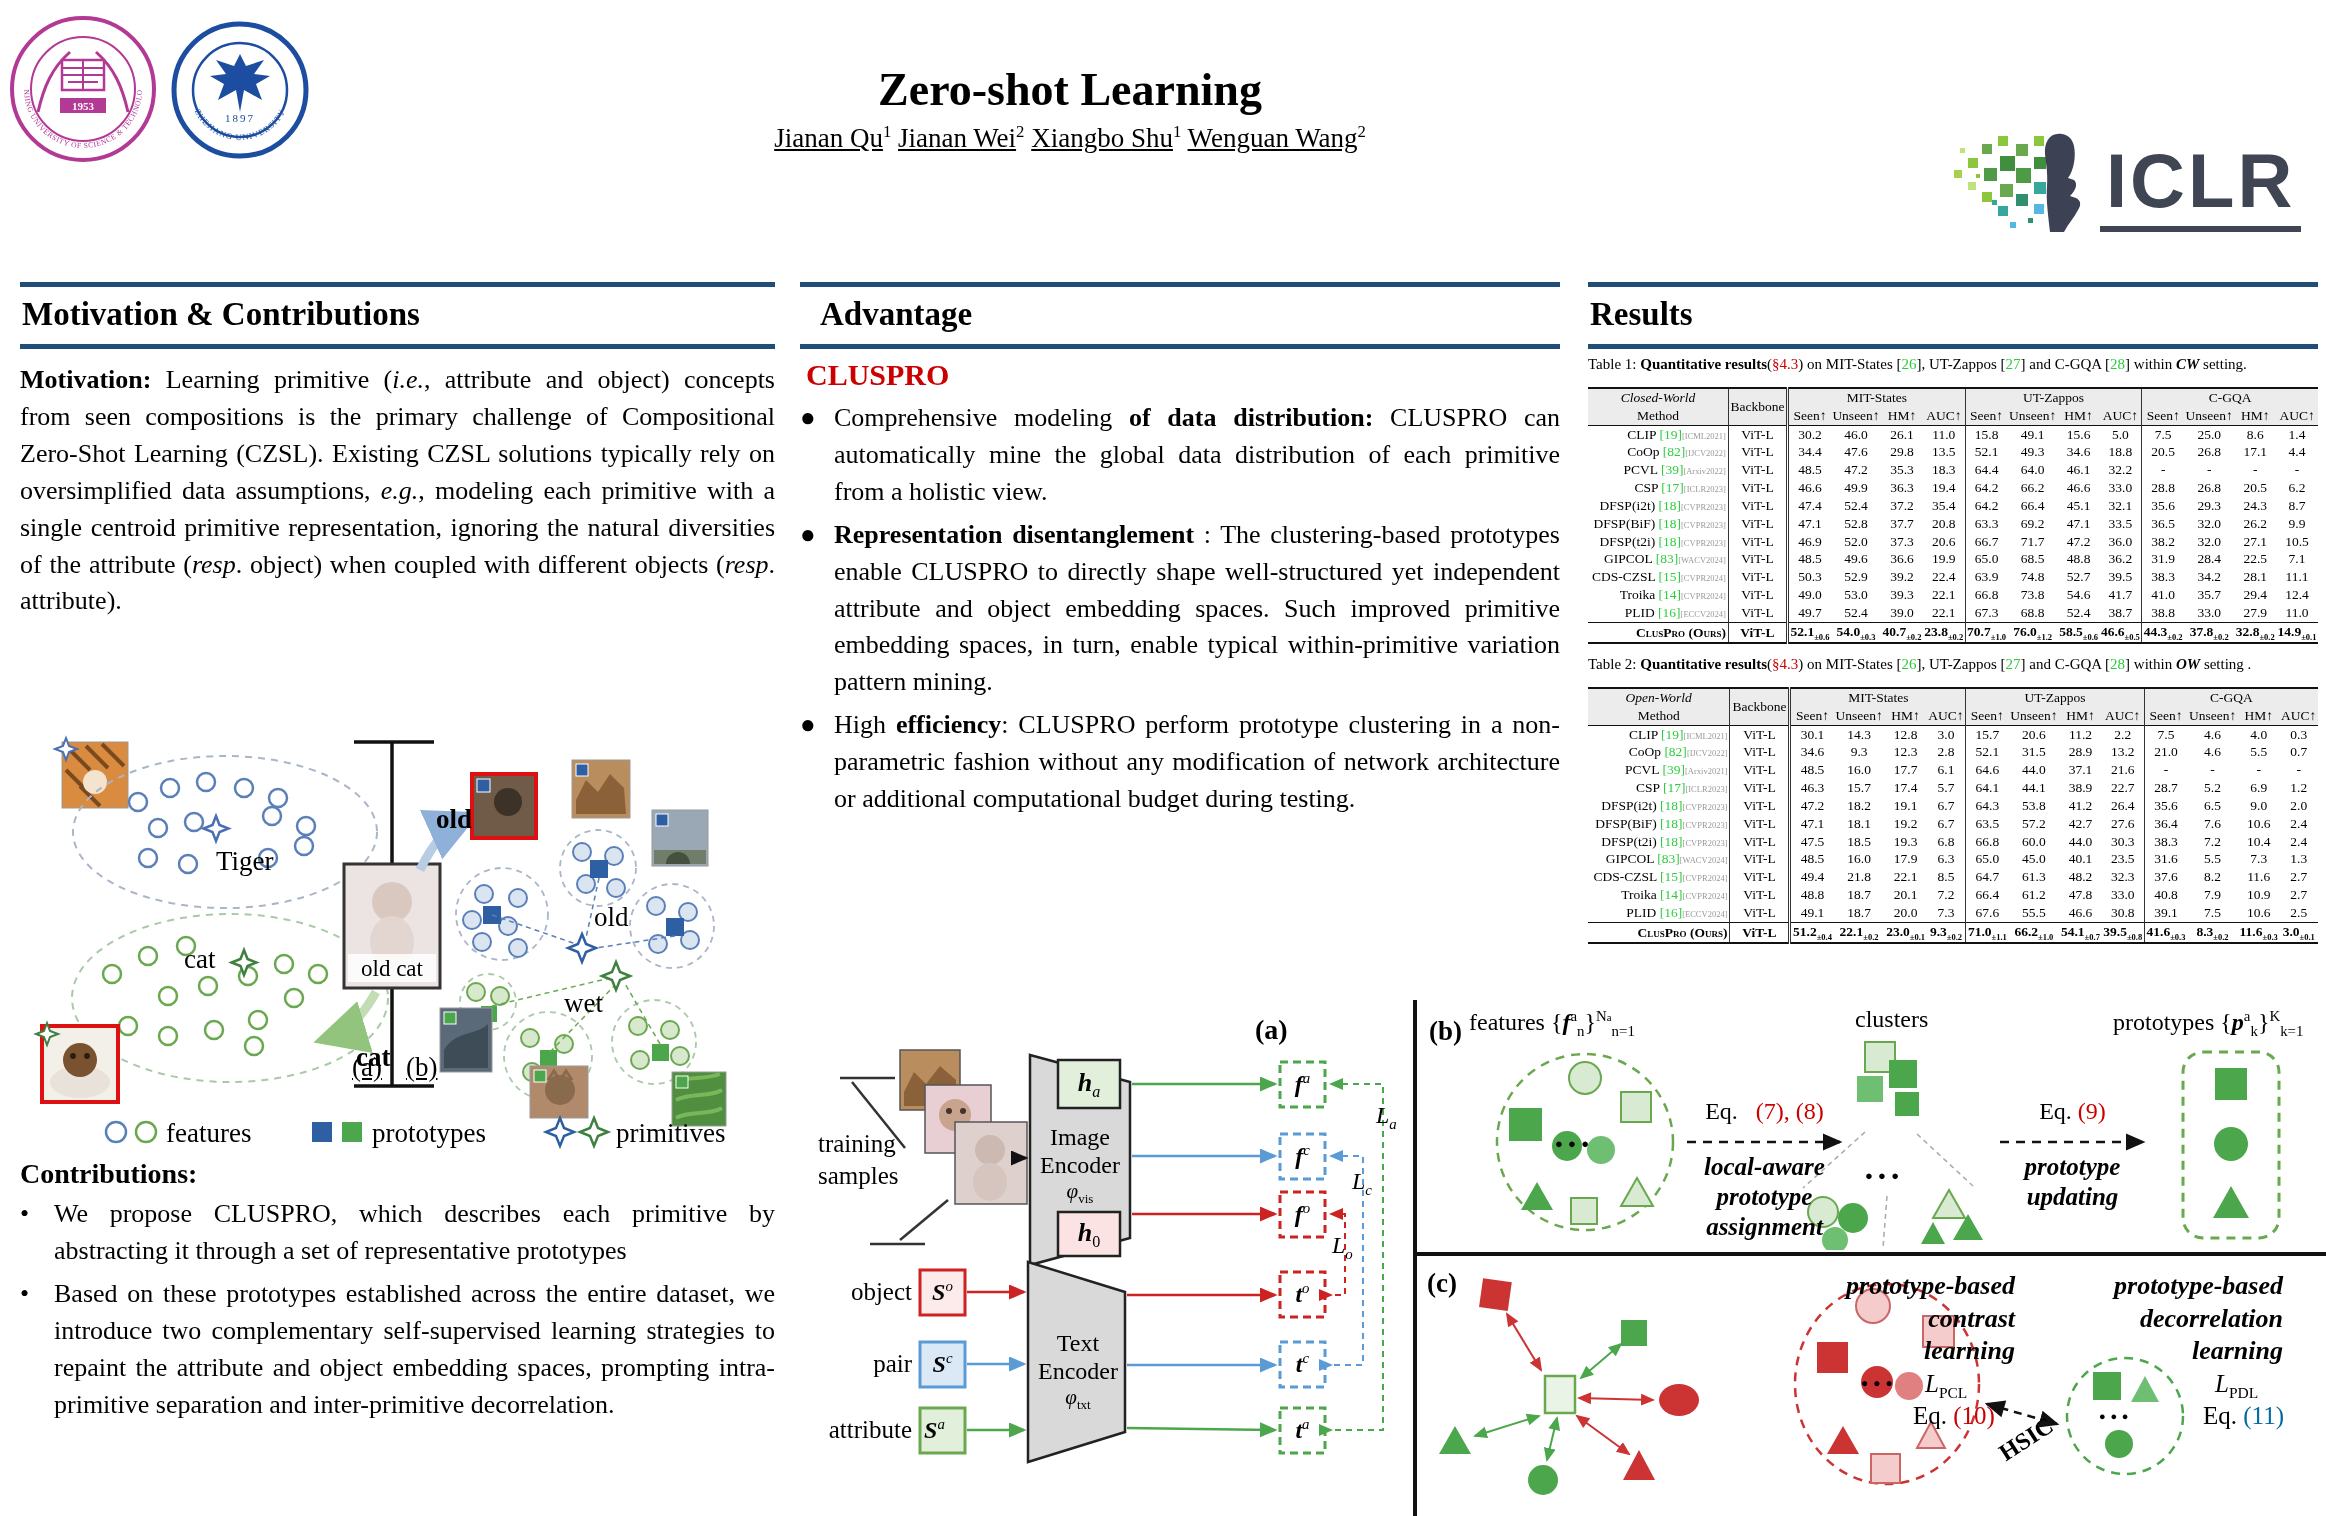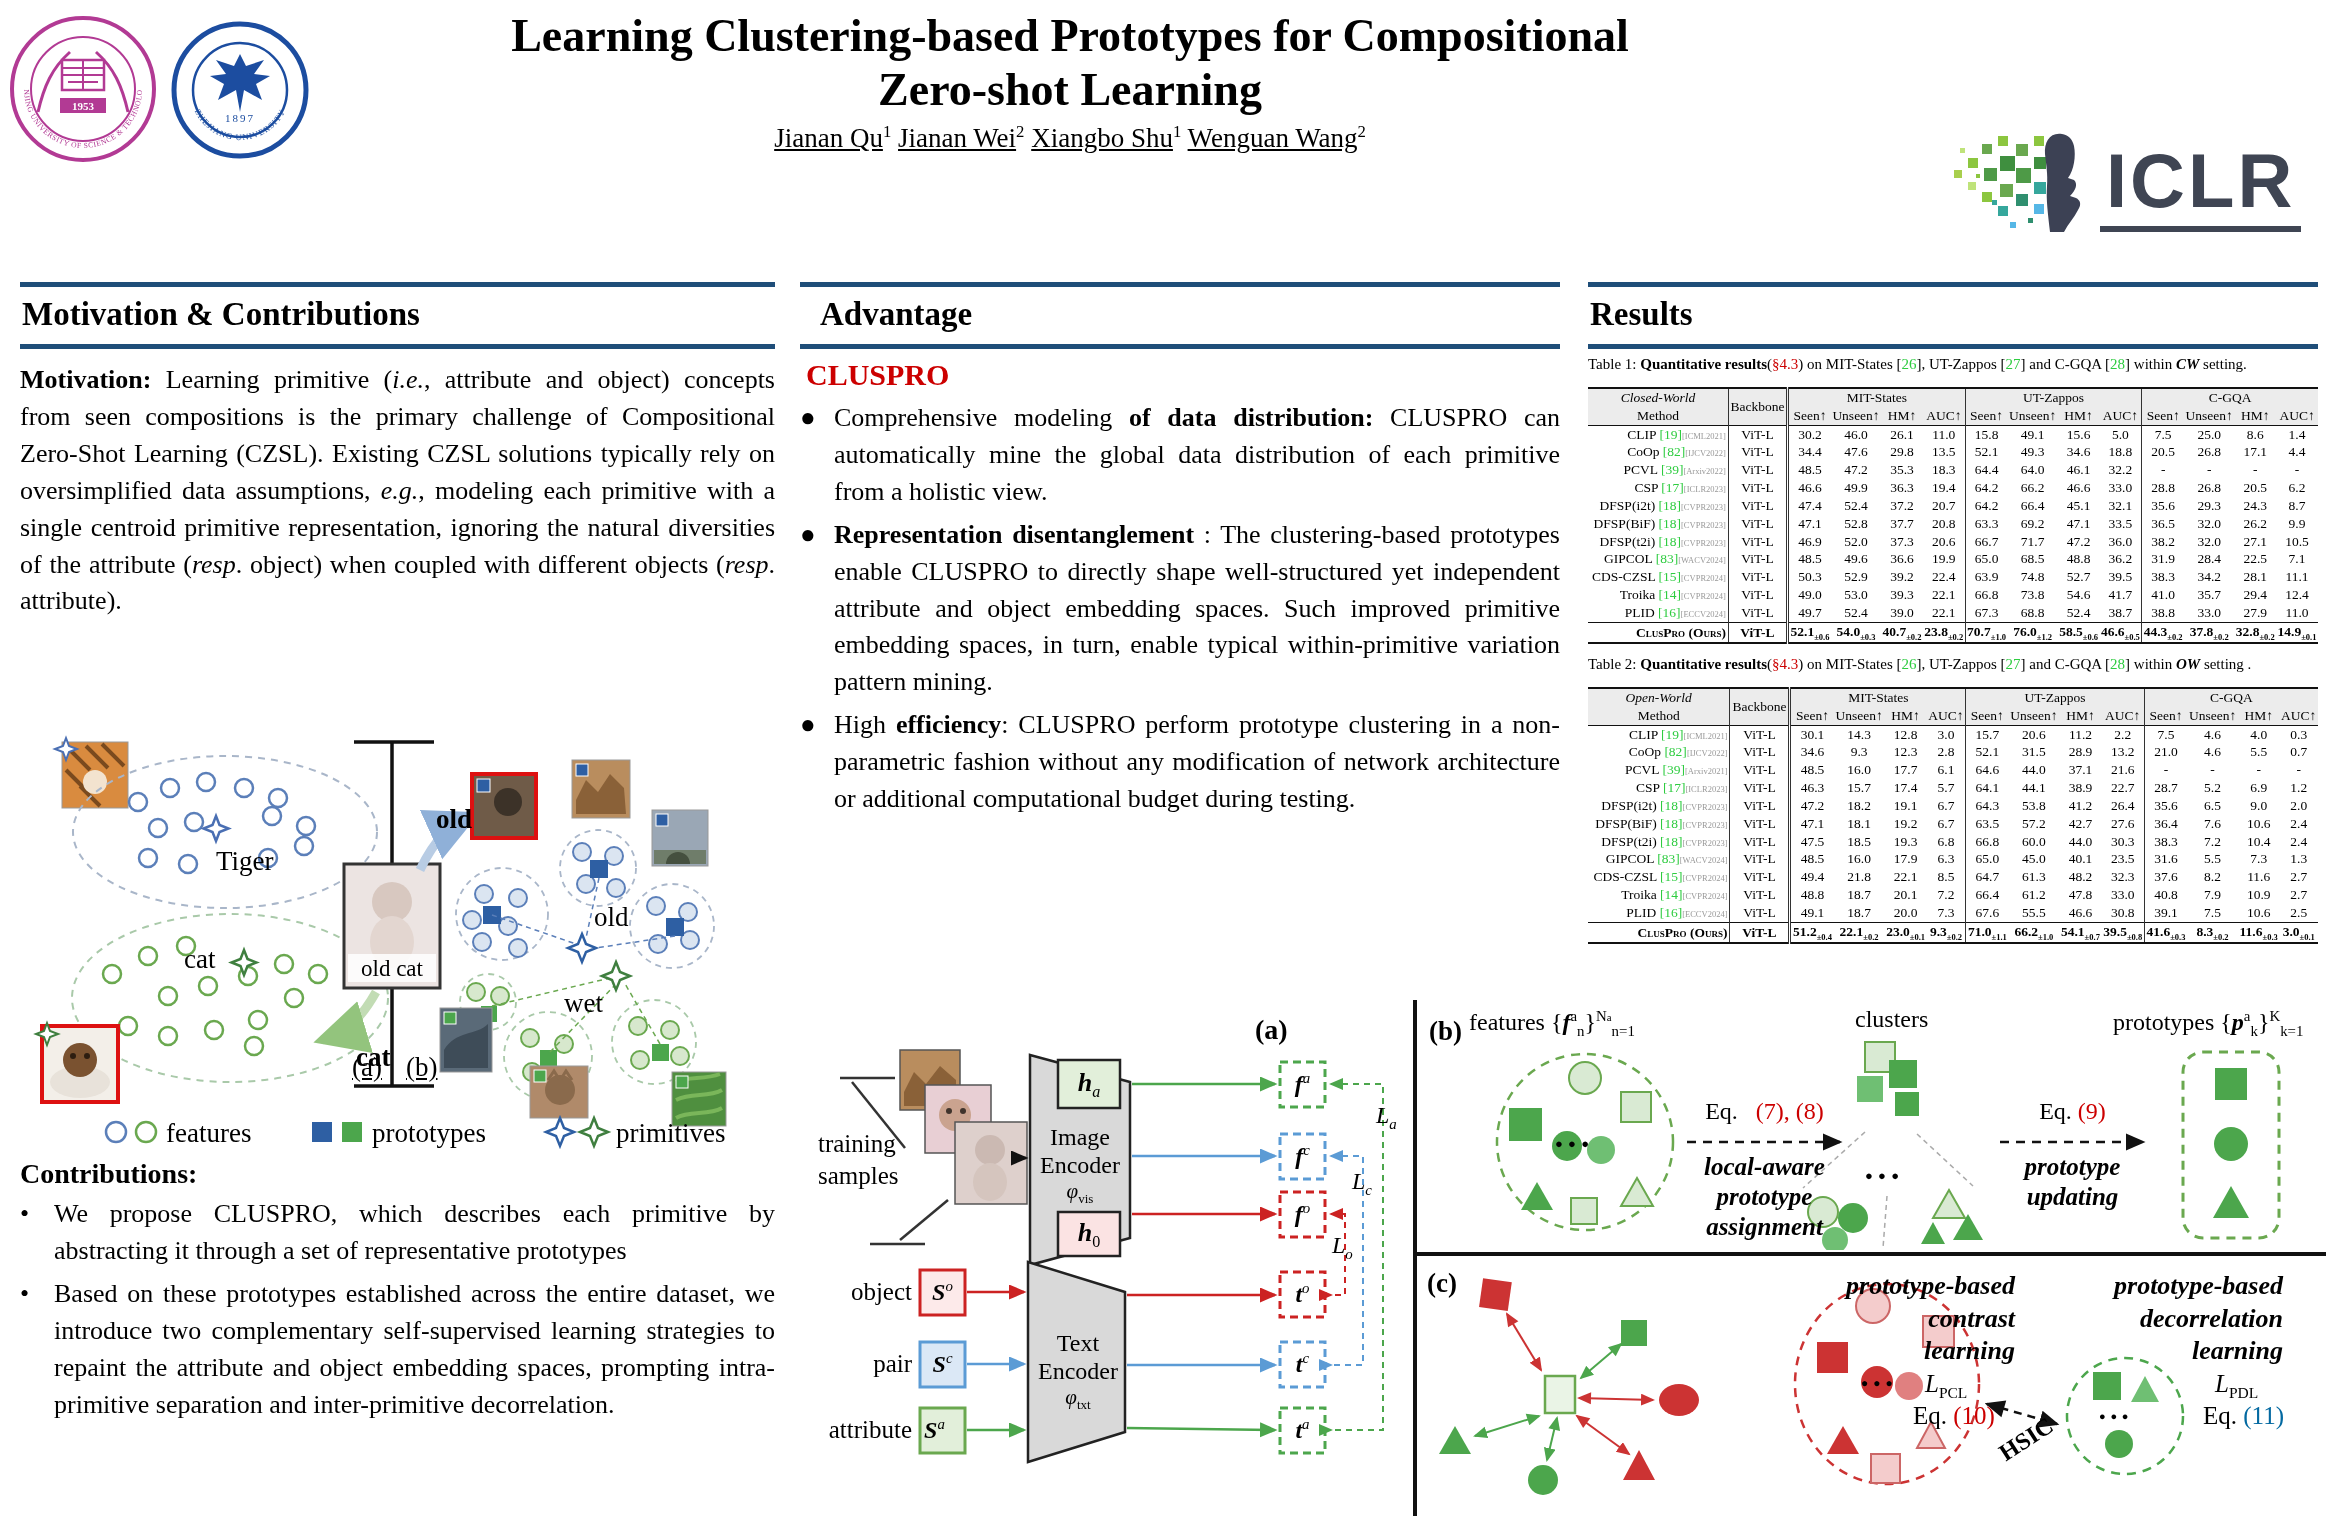--- a/index.html
+++ b/index.html
@@ -74,21 +74,20 @@
       </defs>
     <circle cx="70" cy="70" r="66" fill="#fff" stroke="#1c4da0" stroke-width="5"></circle>
     <circle cx="70" cy="70" r="47" fill="#fff" stroke="#1c4da0" stroke-width="2.5"></circle>
     <path d="M70,34 L76,46 L94,40 L84,54 L100,56 L86,64 L92,80 L74,70 L70,92 L66,70 L48,80 L54,64 L40,56 L56,54 L46,40 L64,46 Z" fill="#1c4da0"></path>
     <text x="70" y="102" text-anchor="middle" font-size="11" letter-spacing="2" fill="#1c4da0">1897</text>
     <text font-size="8.5" fill="#1c4da0" letter-spacing="1">
       <textPath href="#zjarc" startOffset="50%" text-anchor="middle">ZHEJIANG UNIVERSITY</textPath>
     </text>
   </svg>
 
-  <div class="title" style="top:10px">Learning Clustering-based  Prototypes for Compositional</div>
   <div class="title" style="top:64px">Zero-shot Learning</div>
   <div class="authors" style="top:122px"><span style="text-decoration: underline;">Jianan Qu</span><sup>1</sup><span>    </span><span style="text-decoration: underline;">Jianan Wei</span><sup>2</sup><span>    </span><span style="text-decoration: underline;">Xiangbo Shu</span><sup>1</sup><span>    </span><span style="text-decoration: underline;">Wenguan Wang</span><sup>2</sup></div>
 
   <div style="position:absolute;left:1950px;top:130px;display:flex;align-items:center;">
     <svg width="150" height="108" viewBox="0 0 150 108">
       <g>
         <rect x="4" y="40" width="8" height="8" fill="#a8cf4d"></rect>
           <rect x="18" y="28" width="10" height="10" fill="#8cc63f"></rect>
         <rect x="18" y="52" width="8" height="8" fill="#bfe37a"></rect>
           <rect x="32" y="14" width="10" height="10" fill="#6aa84f"></rect>
@@ -703,21 +702,21 @@
             <td>26.8</td>
             <td>20.5</td>
             <td>6.2</td>
           </tr>
           <tr>
             <td class="method">DFSP(i2t) <span class="ref">[18]</span><span class="venue">[CVPR2023]</span></td>
             <td class="bbcell">ViT-L</td>
             <td class="dsep">47.4</td>
             <td>52.4</td>
             <td>37.2</td>
-            <td>20.7</td>
+            <td>35.4</td>
             <td class="gsep">64.2</td>
             <td>66.4</td>
             <td>45.1</td>
             <td>32.1</td>
             <td class="gsep">35.6</td>
             <td>29.3</td>
             <td>24.3</td>
             <td>8.7</td>
           </tr>
           <tr>

